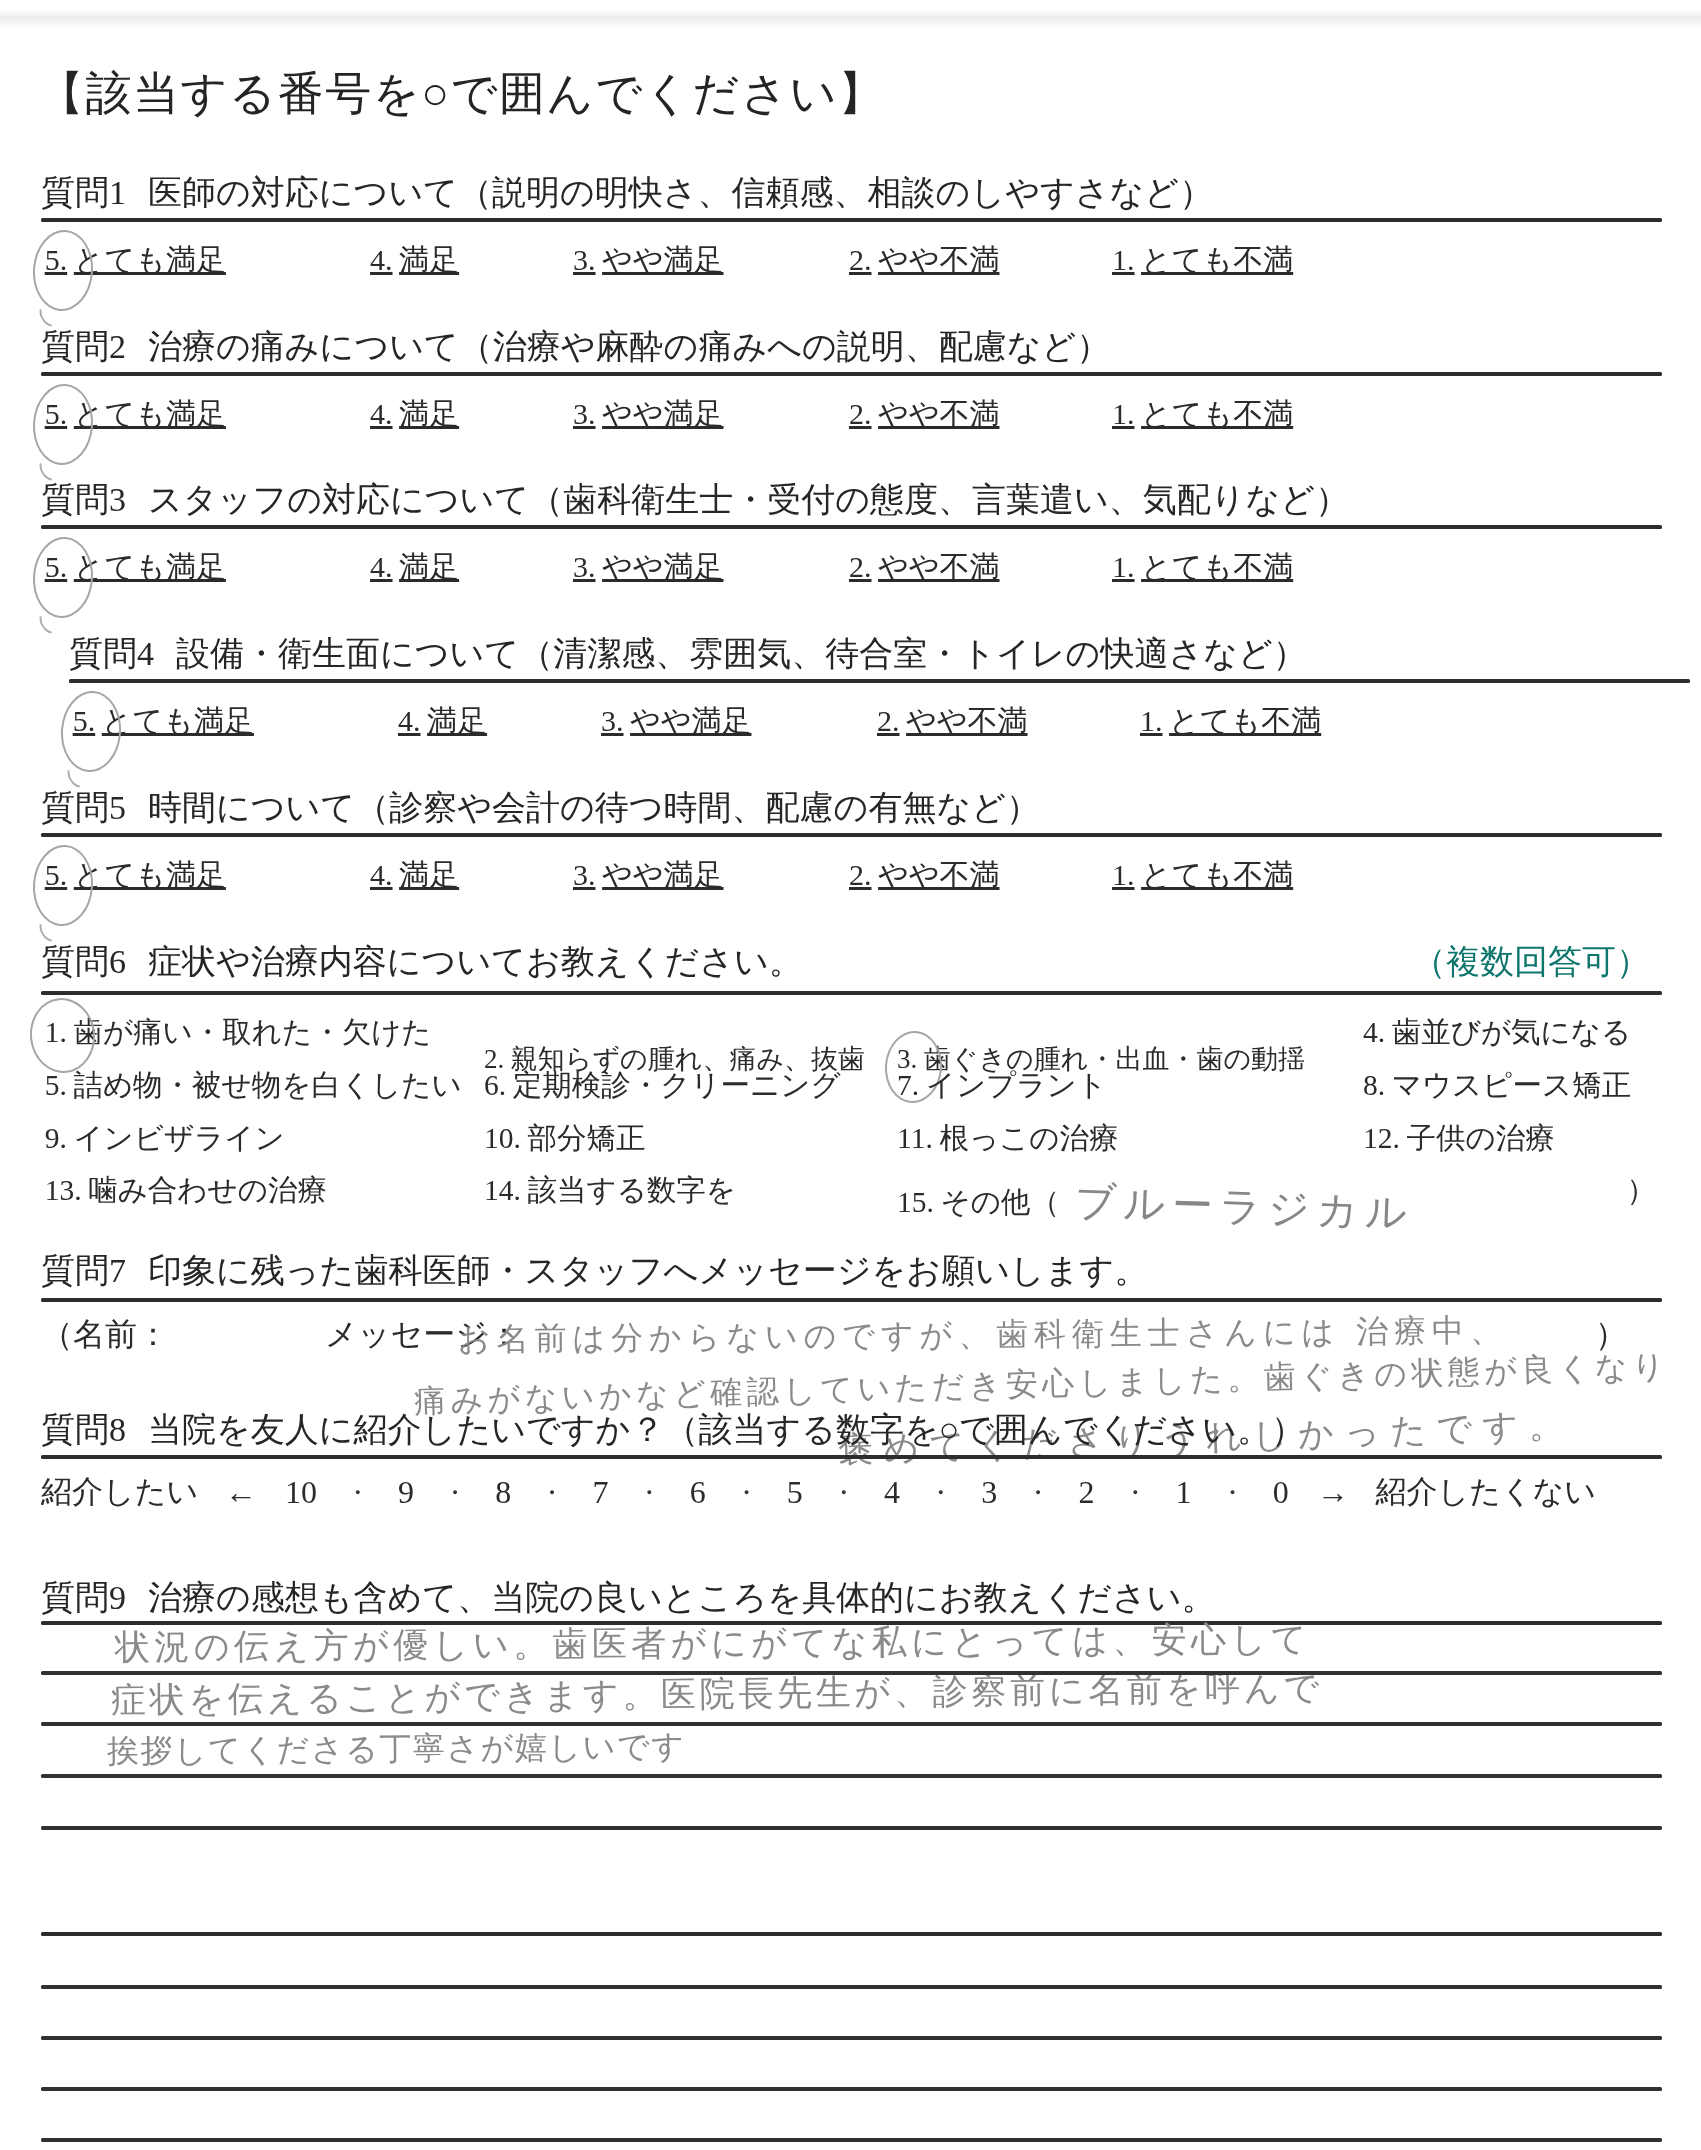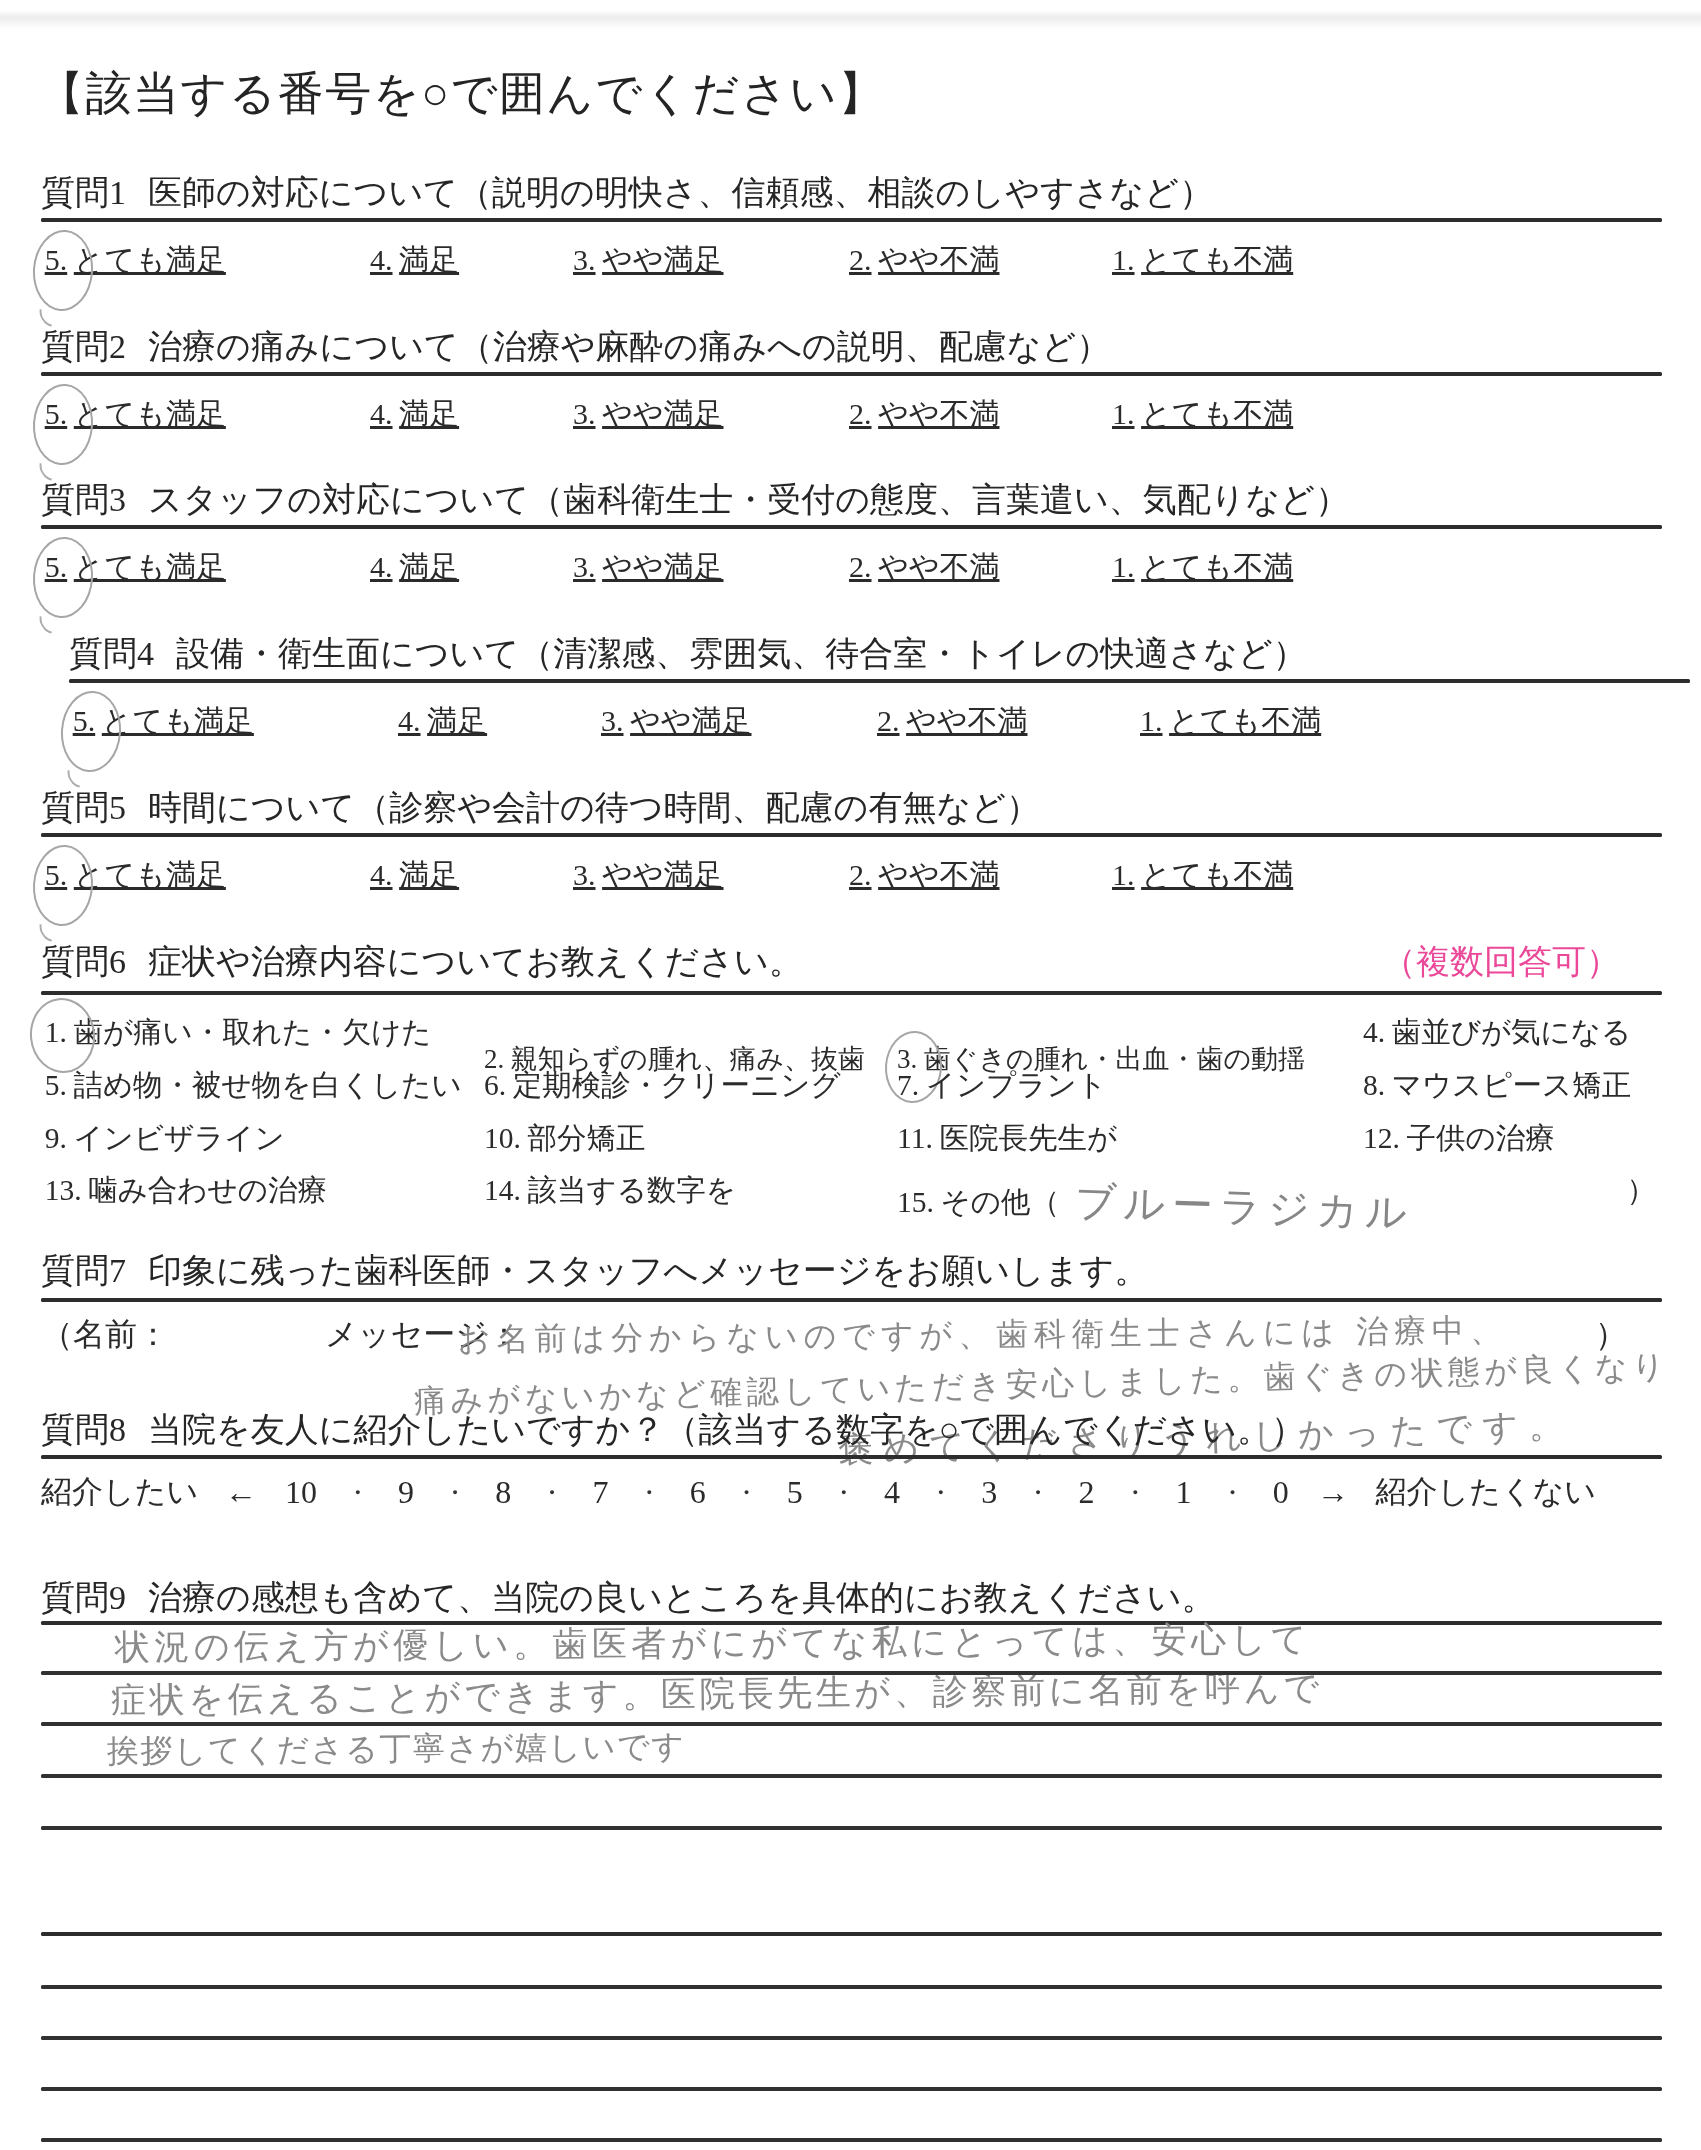--- a/index.html
+++ b/index.html
@@ -23,21 +23,21 @@
   .opt{position:absolute;top:0;white-space:nowrap;text-decoration:underline;}
   .opt-num{margin-right:6.6px;}
   .pcircle{position:absolute;border:2.6px solid #a6a6a6;border-radius:50%;pointer-events:none;}
   .pcircle.tail::after{
     content:"";position:absolute;left:14%;bottom:-19px;width:22px;height:25px;
     border:2.2px solid transparent;border-left-color:#aeaeae;border-radius:50%;transform:rotate(-38deg);
   }
   .rating-circ{left:-11.8px;top:-10.3px;width:56px;height:77px;transform:rotate(4deg);}
   .hw{font-family:"DejaVu Sans","Liberation Sans",sans-serif;color:#8a8a8a;white-space:nowrap;}
   
-  .q6-note{position:absolute;right:42px;top:4.4px;font-size:34px;color:#ec4899;white-space:nowrap;}
+  .q6-note{position:absolute;right:12px;top:4.4px;font-size:34px;color:#0f766e;white-space:nowrap;}
   .q6item{position:absolute;font-size:29.5px;white-space:nowrap;}
   .q6item.small{font-size:27px;margin-top:28px;}
   .q6item .num{margin-right:6.6px;}
   .q6hw{display:inline-block;font-size:41px;letter-spacing:6.6px;transform:rotate(2deg) translateY(8.9px);margin-left:14.8px;color:#878787;}
   .q6-circ-1{left:-14.8px;top:-14.8px;width:61px;height:71px;transform:rotate(-6deg);}
   .q6-circ-3{left:-11.8px;top:-10.3px;width:53px;height:68px;transform:rotate(4deg);}
   .q6-suffix{position:absolute;right:5.9px;font-size:29.5px;}
   
   .q7-label{position:absolute;font-size:32px;white-space:nowrap;}
   .q7-hw1{position:absolute;left:417px;top:74px;font-size:32px;letter-spacing:5.9px;transform:rotate(-0.5deg);transform-origin:left center;}
@@ -129,21 +129,21 @@
       <span class="q6item" style="left:3.7px;top:78px;"><span class="num">1.</span><span>歯が痛い・取れた・欠けた</span><span class="pcircle q6-circ-1"></span></span>
       <span class="q6item small" style="left:443px;top:78px;"><span class="num">2.</span><span>親知らずの腫れ、痛み、抜歯</span></span>
       <span class="q6item small" style="left:856px;top:78px;"><span class="num">3.</span><span>歯ぐきの腫れ・出血・歯の動揺</span><span class="pcircle q6-circ-3"></span></span>
       <span class="q6item" style="left:1322px;top:78px;"><span class="num">4.</span><span>歯並びが気になる</span></span>
       <span class="q6item" style="left:3.7px;top:131px;"><span class="num">5.</span><span>詰め物・被せ物を白くしたい</span></span>
       <span class="q6item" style="left:443px;top:131px;"><span class="num">6.</span><span>定期検診・クリーニング</span></span>
       <span class="q6item" style="left:856px;top:131px;"><span class="num">7.</span><span>インプラント</span></span>
       <span class="q6item" style="left:1322px;top:131px;"><span class="num">8.</span><span>マウスピース矯正</span></span>
       <span class="q6item" style="left:3.7px;top:184px;"><span class="num">9.</span><span>インビザライン</span></span>
       <span class="q6item" style="left:443px;top:184px;"><span class="num">10.</span><span>部分矯正</span></span>
-      <span class="q6item" style="left:856px;top:184px;"><span class="num">11.</span><span>医院長先生が</span></span>
+      <span class="q6item" style="left:856px;top:184px;"><span class="num">11.</span><span>根っこの治療</span></span>
       <span class="q6item" style="left:1322px;top:184px;"><span class="num">12.</span><span>子供の治療</span></span>
       <span class="q6item" style="left:3.7px;top:236px;"><span class="num">13.</span><span>噛み合わせの治療</span></span>
       <span class="q6item" style="left:443px;top:236px;"><span class="num">14.</span><span>該当する数字を</span></span>
       <span class="q6item" style="left:856px;top:236px;"><span class="num">15.</span><span>その他（</span><span class="hw q6hw">ブルーラジカル</span></span>
     </div>
   <span class="q6-suffix" style="top:236px;">）</span>
 </section>
 
 <section class="q" style="top:1244px;height:159px;">
   <div class="q-header">

